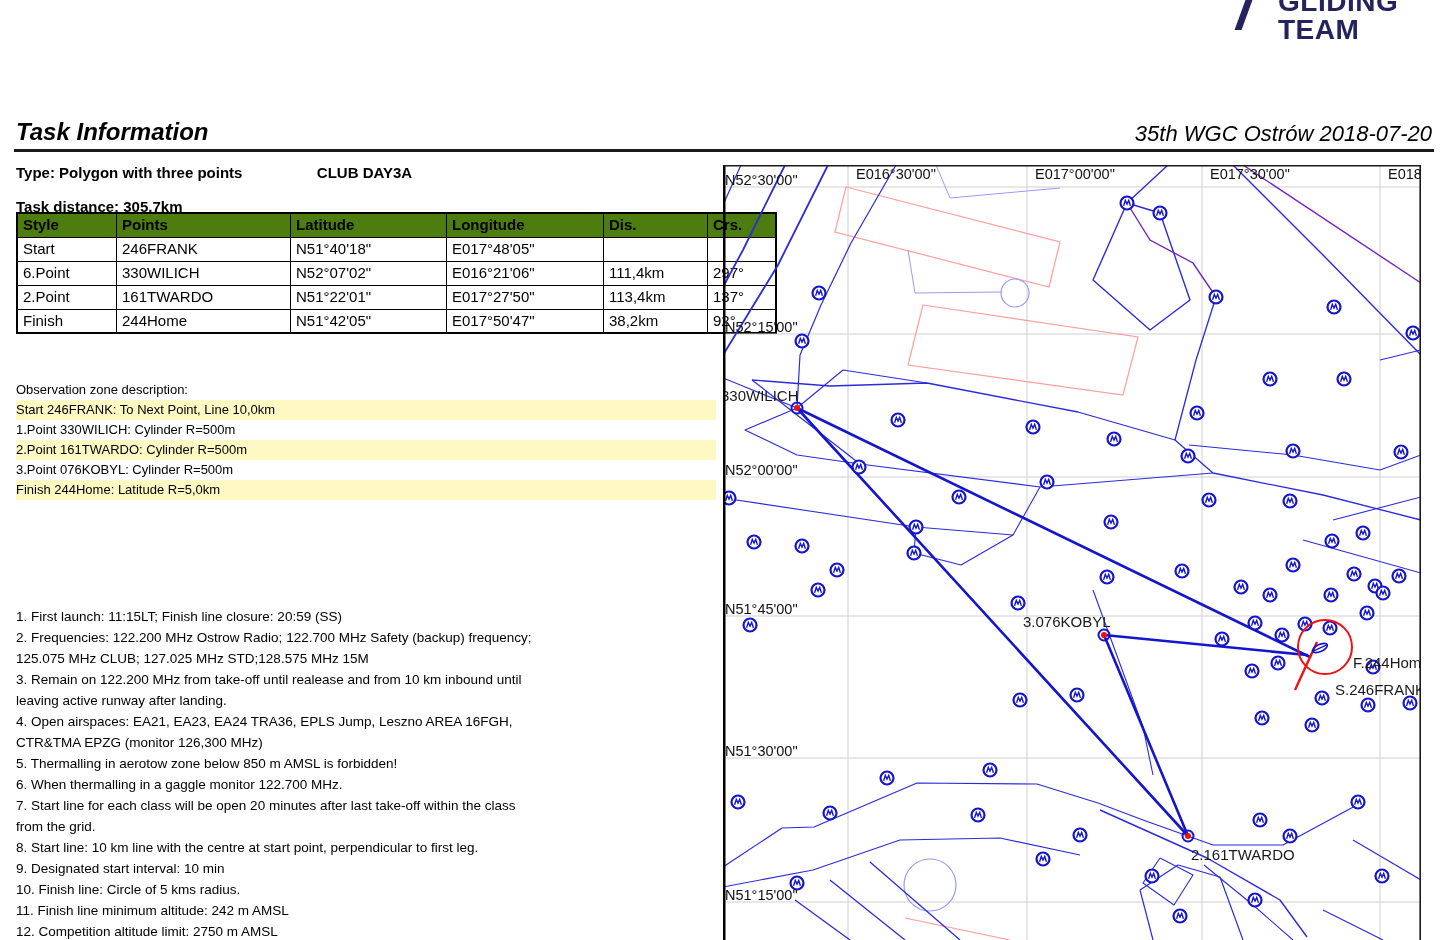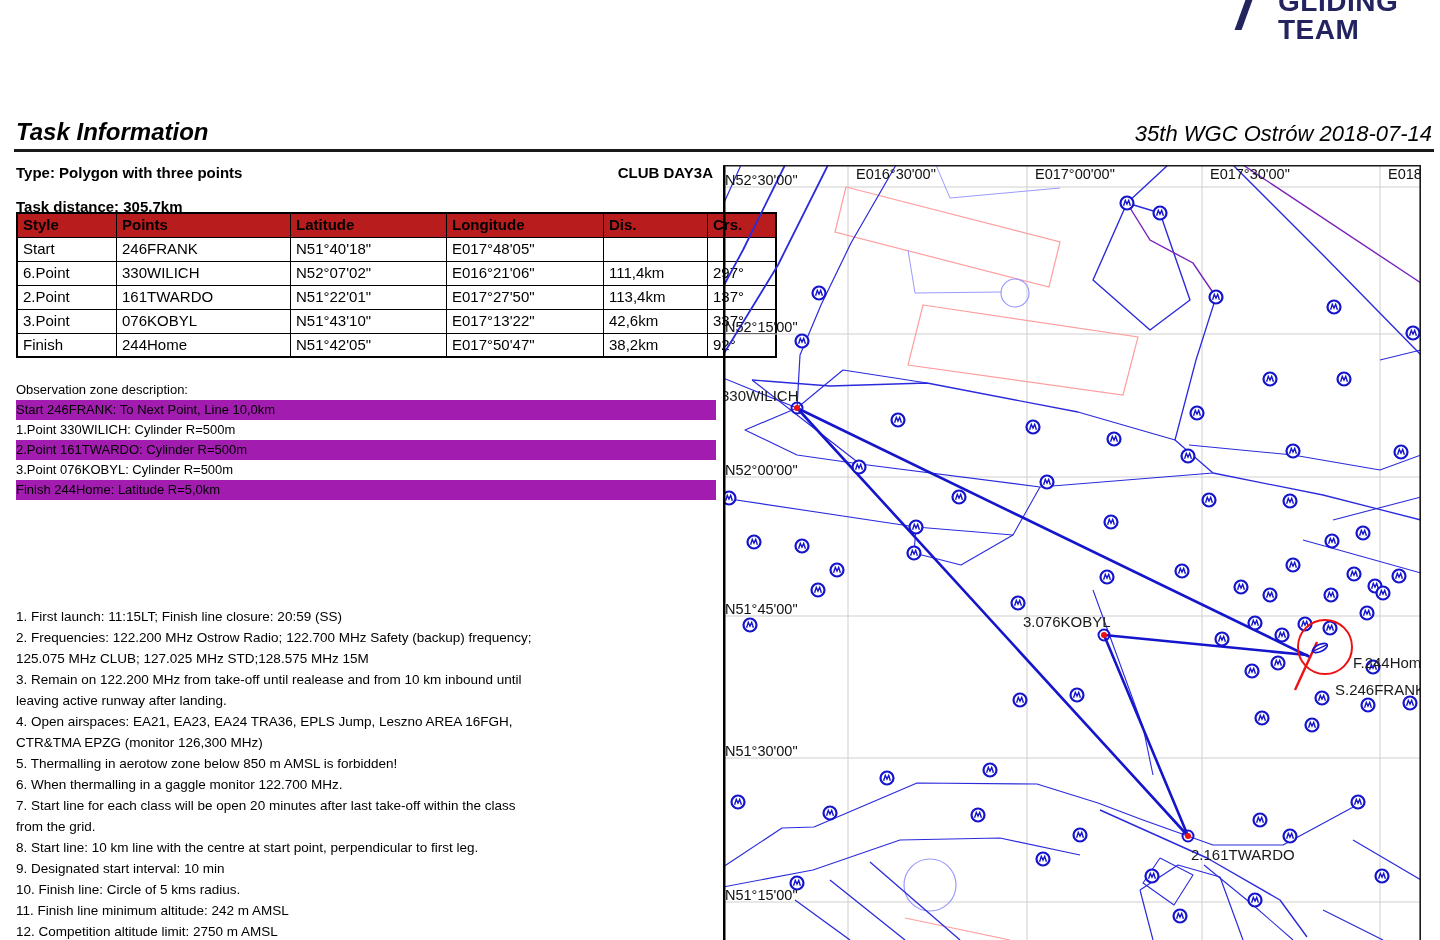--- a/index.html
+++ b/index.html
@@ -10,51 +10,51 @@
   #logo{left:1232px;top:-12px;width:200px;color:#232360;font-weight:bold;
         font-size:28px;line-height:28px;letter-spacing:0.5px;}
   #logo .slash{position:absolute;left:8px;top:12px;width:7px;height:30px;
         background:#232360;transform:skewX(-20deg);}
   #logo .words{margin-left:46px;}
   
   #page-title{left:16px;top:118px;font-size:24px;font-weight:bold;font-style:italic;}
   #right-title{right:8px;top:121px;font-size:22px;font-style:italic;}
   #title-rule{left:14px;top:149px;width:1420px;height:3px;background:#1a1a1a;}
   #type-line{left:16px;top:164px;font-size:15px;font-weight:bold;}
-  #class-day{left:16px;top:164px;width:697px;text-align:right;font-size:15px;font-weight:bold;}
+  #class-day{left:16px;top:164px;width:697px;text-align:center;font-size:15px;font-weight:bold;}
   #dist-line{left:16px;top:198px;font-size:15px;font-weight:bold;}
   
   #task-table{left:16px;top:212px;border-collapse:collapse;table-layout:fixed;}
   #task-table th,#task-table td{border:1px solid #000;font-size:15px;
       padding:2px 5px 3px 5px;text-align:left;white-space:nowrap;overflow:hidden;}
-  #task-table th{background:#b91c1c;font-weight:bold;}
+  #task-table th{background:#4d7c0f;font-weight:bold;}
   #task-table{border:2px solid #000;}
   #task-table tr{height:24px;}
   
   #obs{left:16px;top:380px;font-size:13px;line-height:20px;}
   #obs .obs-line{padding:0 3px 0 0;width:697px;}
-  .hl{background:#a21caf;}
+  .hl{background:#fef9c3;}
   
   #notes{left:16px;top:606px;width:700px;font-size:13.5px;line-height:21px;}
   
   #map{left:723px;top:165px;}
 </style>
 </head>
 <body>
 
 <div id="logo" class="abs">
   <div class="slash"></div>
   <div class="words">
     <div>GLIDING</div>
     <div>TEAM</div>
   </div>
 </div>
 
 <div id="page-title" class="abs">Task Information</div>
-<div id="right-title" class="abs">35th WGC Ostrów 2018-07-14</div>
+<div id="right-title" class="abs">35th WGC Ostrów 2018-07-20</div>
 <div id="title-rule" class="abs"></div>
 
 <div id="type-line" class="abs">Type: Polygon with three points</div>
 <div id="class-day" class="abs">CLUB DAY3A</div>
 <div id="dist-line" class="abs">Task distance: 305,7km</div>
 
 <table id="task-table" class="abs">
   <thead>
       <tr>
         <th style="width: 88px;">Style</th>
@@ -82,28 +82,20 @@
         <td>111,4km</td>
         <td>297°</td>
       </tr>
       <tr>
         <td>2.Point</td>
         <td>161TWARDO</td>
         <td>N51°22'01"</td>
         <td>E017°27'50"</td>
         <td>113,4km</td>
         <td>137°</td>
-      </tr>
-      <tr>
-        <td>3.Point</td>
-        <td>076KOBYL</td>
-        <td>N51°43'10"</td>
-        <td>E017°13'22"</td>
-        <td>42,6km</td>
-        <td>337°</td>
       </tr>
       <tr>
         <td>Finish</td>
         <td>244Home</td>
         <td>N51°42'05"</td>
         <td>E017°50'47"</td>
         <td>38,2km</td>
         <td>92°</td>
       </tr>
     </tbody>

